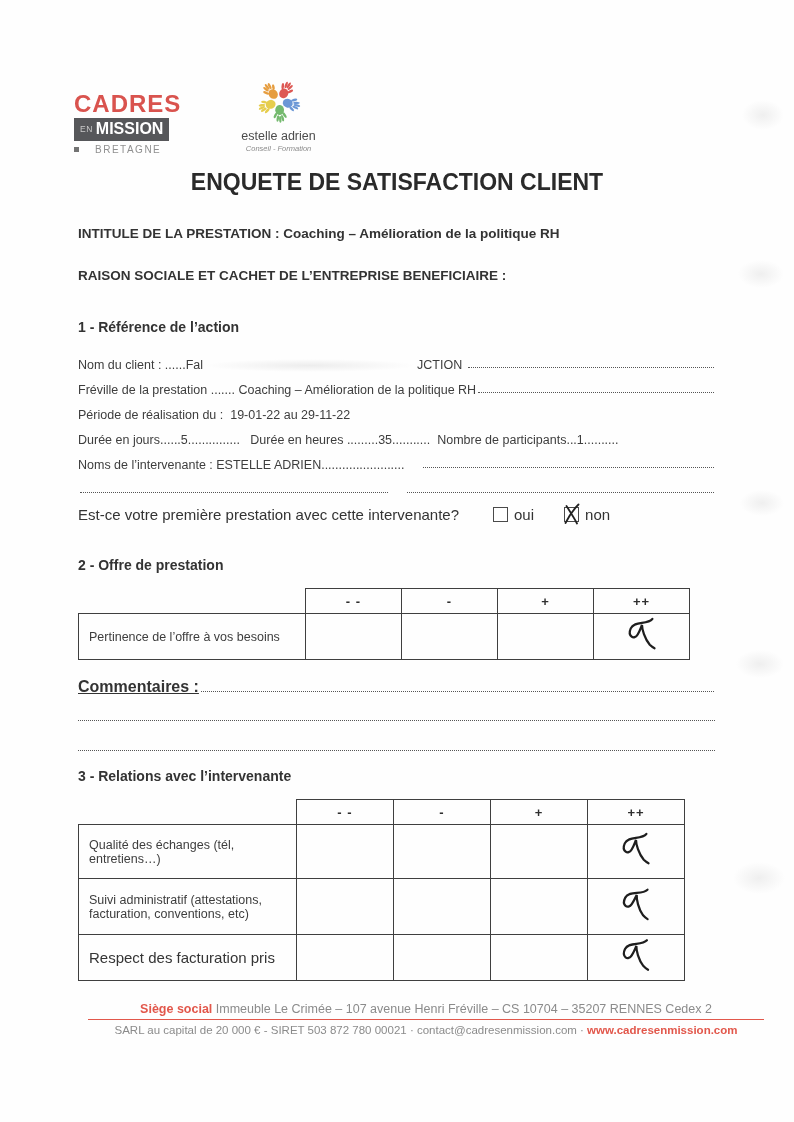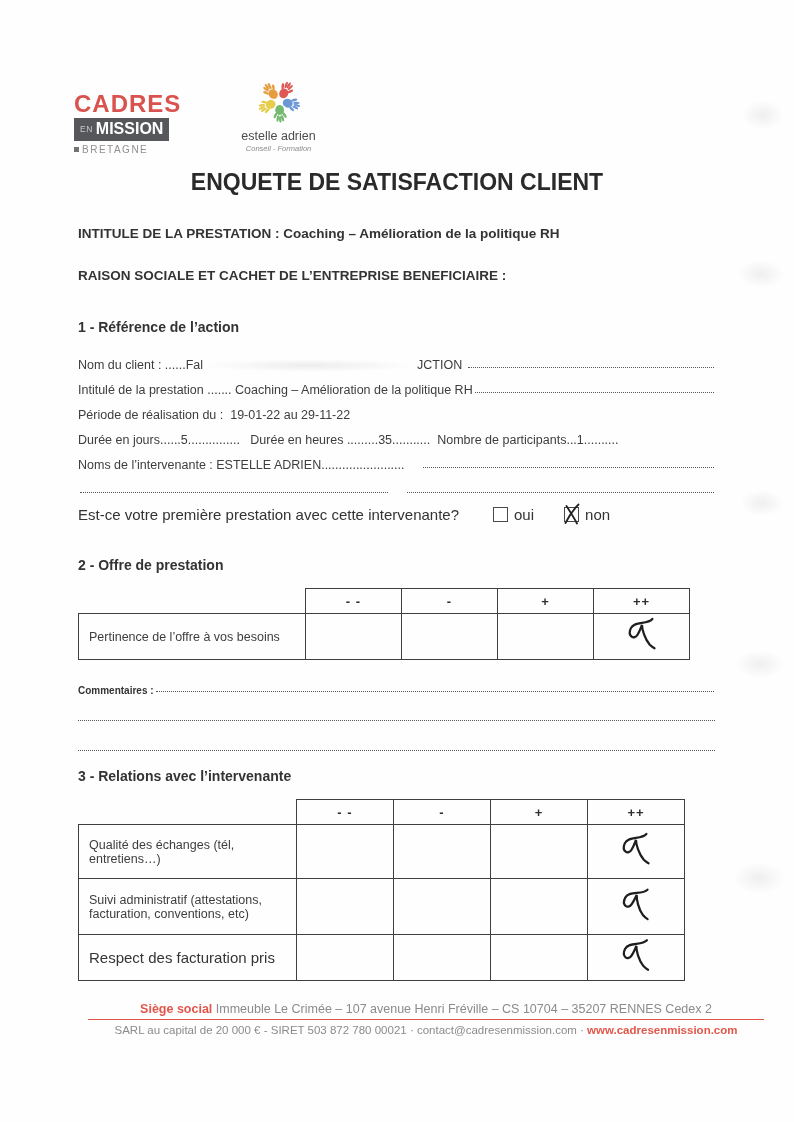--- a/index.html
+++ b/index.html
@@ -9,21 +9,21 @@
     overflow:hidden; font-family:"Liberation Sans", sans-serif; color:var(--ink);
     box-sizing:border-box;
   }
   
   .logos { display:flex; padding:82px 0 0 74px; gap:60px; align-items:flex-start; }
   .cadres { display:flex; flex-direction:column; align-items:flex-start; margin-top:10px; }
   .cadres .c1 { color:var(--accent); font-weight:bold; font-size:24px; line-height:1; letter-spacing:1px; align-self:center; }
   .cadres .c2 { background:#56575a; color:#fff; font-weight:bold; font-size:16px; line-height:1;
                 padding:3px 6px 4px; margin-top:2px; display:flex; align-items:center; gap:3px; }
   .cadres .c2 .en { font-size:8.5px; color:#c9c9c9; font-weight:normal; letter-spacing:0.5px; }
-  .cadres .c3 { color:#8f8f8f; font-size:10px; margin-top:3px; letter-spacing:1.5px; display:flex; align-items:center; gap:3px; }
+  .cadres .c3 { color:#8f8f8f; font-size:10px; margin-top:3px; letter-spacing:1.5px; display:flex; align-items:center; gap:16px; }
   .cadres .c3 .sq { width:5px; height:5px; background:#737373; display:inline-block; }
   .estelle { display:flex; flex-direction:column; align-items:center; margin-top:-8px; }
   .estelle svg { overflow:visible; }
   .estelle .name { font-size:12.5px; color:#4c4c4c; margin-top:1px; }
   .estelle .sub { font-size:7.5px; color:#8a8a8a; margin-top:1px;font-style:italic; }
   
   .title { text-align:center; margin-top:14px; font-size:23px; font-weight:bold; color:#2a2a2a; letter-spacing:0; }
   .content { padding:0 79px 0 78px; }
   .bold-line { font-weight:bold; font-size:13.5px; color:#333; white-space:nowrap; }
   .intitule { margin-top:30px; }
@@ -52,21 +52,21 @@
   table.rating-table td.cell { position:relative; overflow:visible; }
   #table2 tbody tr:nth-child(3) td.label { font-size:15px; color:#353535; }
   #table1 tbody tr { height:46px; }
   #table2 tbody tr:nth-child(1) { height:54px; }
   #table2 tbody tr:nth-child(2) { height:56px; }
   #table2 tbody tr:nth-child(3) { height:46px; }
   svg.mark { position:absolute; left:50%; top:50%; transform:translate(-50%,-54%); width:38px; height:42px; overflow:visible; }
   #table2 tbody tr:nth-child(2) svg.mark { transform:translate(-50%,-54%) rotate(4deg); }
   #table2 tbody tr:nth-child(3) svg.mark { transform:translate(-50%,-54%) rotate(2deg); }
   .comments-line { margin-top:16px; height:20px; }
-  .comments-line .heading { font-size:10px; }
+  .comments-line .heading { font-size:16px;text-decoration:underline; }
   .dotline { border-bottom:1.8px dotted #555; height:0; }
   .dl1 { margin-top:24px; }
   .dl2 { margin-top:29px; }
   .s3h { margin-top:17px; }
   
   .footer { position:absolute; left:88px; top:1002px; width:676px; text-align:center; }
   .footer .f1 { font-size:12.5px; color:#8b8b8b; }
   .footer .f1 .flabel { color:var(--footer-red); font-weight:bold; }
   .footer .redrule { border:none; border-top:1.8px solid var(--footer-red); margin:3px 0 4px; }
   .footer .f2 { font-size:11.5px; color:#8b8b8b; }
@@ -157,21 +157,21 @@
 
     <div class="heading s1h">1 - Référence de l’action</div>
 
     <div class="line first-line">
       <span>Nom du client : ......Fal</span>
       <span class="redact"></span>
       <span>JCTION </span>
       <span class="dotfill"></span>
     </div>
     <div class="line">
-      <span>Intitulé de la prestation ....... Coaching – Amélioration de la politique RH</span>
+      <span>Fréville de la prestation ....... Coaching – Amélioration de la politique RH</span>
       <span class="dotfill"></span>
     </div>
     <div class="line">
       <span>Période de réalisation du :  19-01-22 au 29-11-22</span>
     </div>
     <div class="line">
       <span>Durée en jours......5...............   Durée en heures .........35...........  Nombre de participants...1..........</span>
     </div>
     <div class="line">
       <span>Noms de l’intervenante : ESTELLE ADRIEN........................</span>

